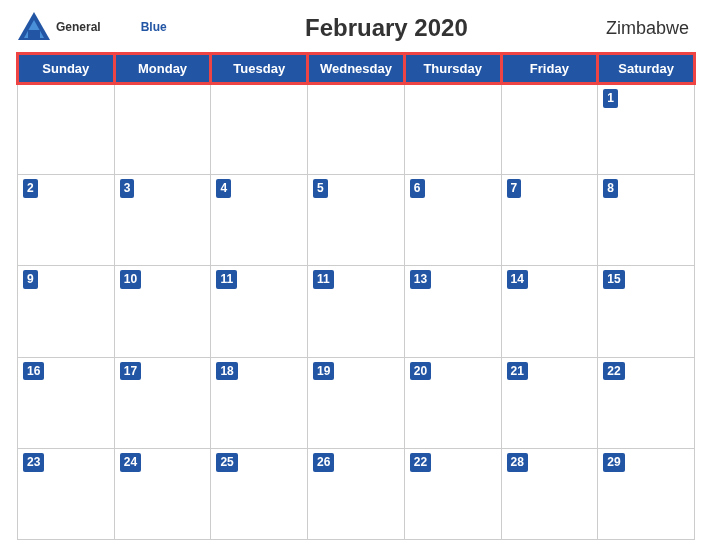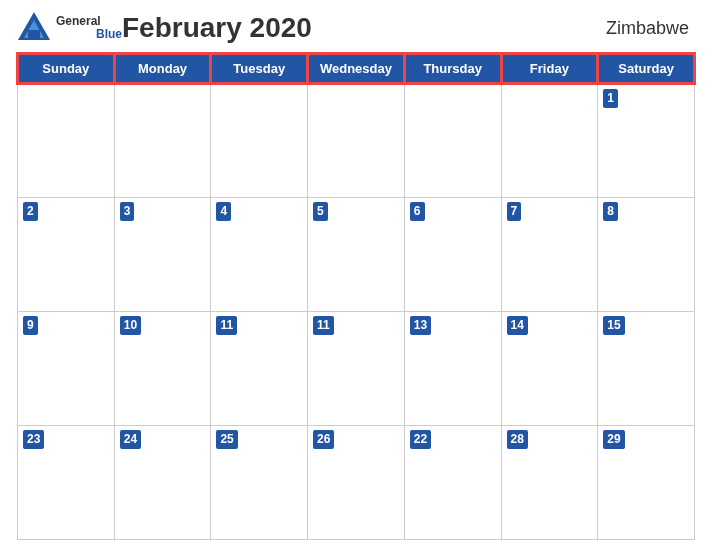--- a/index.html
+++ b/index.html
@@ -24,21 +24,21 @@
     }
 
     .logo {
       display: flex;
       align-items: center;
       gap: 4px;
     }
 
     .logo-text {
       display: flex;
-      flex-direction: column;
+      flex-direction: row;
       font-size: 11px;
       line-height: 1.1;
     }
 
     .logo-text .general {
       color: #333;
       font-weight: bold;
       font-size: 12px;
     }
 
@@ -48,24 +48,24 @@
       font-size: 12px;
       padding-left: 40px;
     }
 
     .logo-icon {
       width: 36px;
       height: 36px;
     }
 
     .month-title {
-      font-size: 28px;
+      font-size: 24px;
       font-weight: bold;
       color: #333;
-      text-align: left;
+      text-align: center;
       flex: 1;
     }
 
     .country {
       font-size: 18px;
       color: #333;
       text-align: left;
       min-width: 90px;
     }
 
@@ -158,20 +158,29 @@
       <tr>
         <td><span class="day-num">9</span></td>
         <td><span class="day-num">10</span></td>
         <td><span class="day-num">11</span></td>
         <td><span class="day-num">11</span></td>
         <td><span class="day-num">13</span></td>
         <td><span class="day-num">14</span></td>
         <td><span class="day-num">15</span></td>
       </tr>
       <tr>
+        <td><span class="day-num">16</span></td>
+        <td><span class="day-num">17</span></td>
+        <td><span class="day-num">18</span></td>
+        <td><span class="day-num">19</span></td>
+        <td><span class="day-num">20</span></td>
+        <td><span class="day-num">21</span></td>
+        <td><span class="day-num">22</span></td>
+      </tr>
+      <tr>
         <td><span class="day-num">23</span></td>
         <td><span class="day-num">24</span></td>
         <td><span class="day-num">25</span></td>
         <td><span class="day-num">26</span></td>
         <td><span class="day-num">22</span></td>
         <td><span class="day-num">28</span></td>
         <td><span class="day-num">29</span></td>
       </tr>
     </tbody>
 </table>

